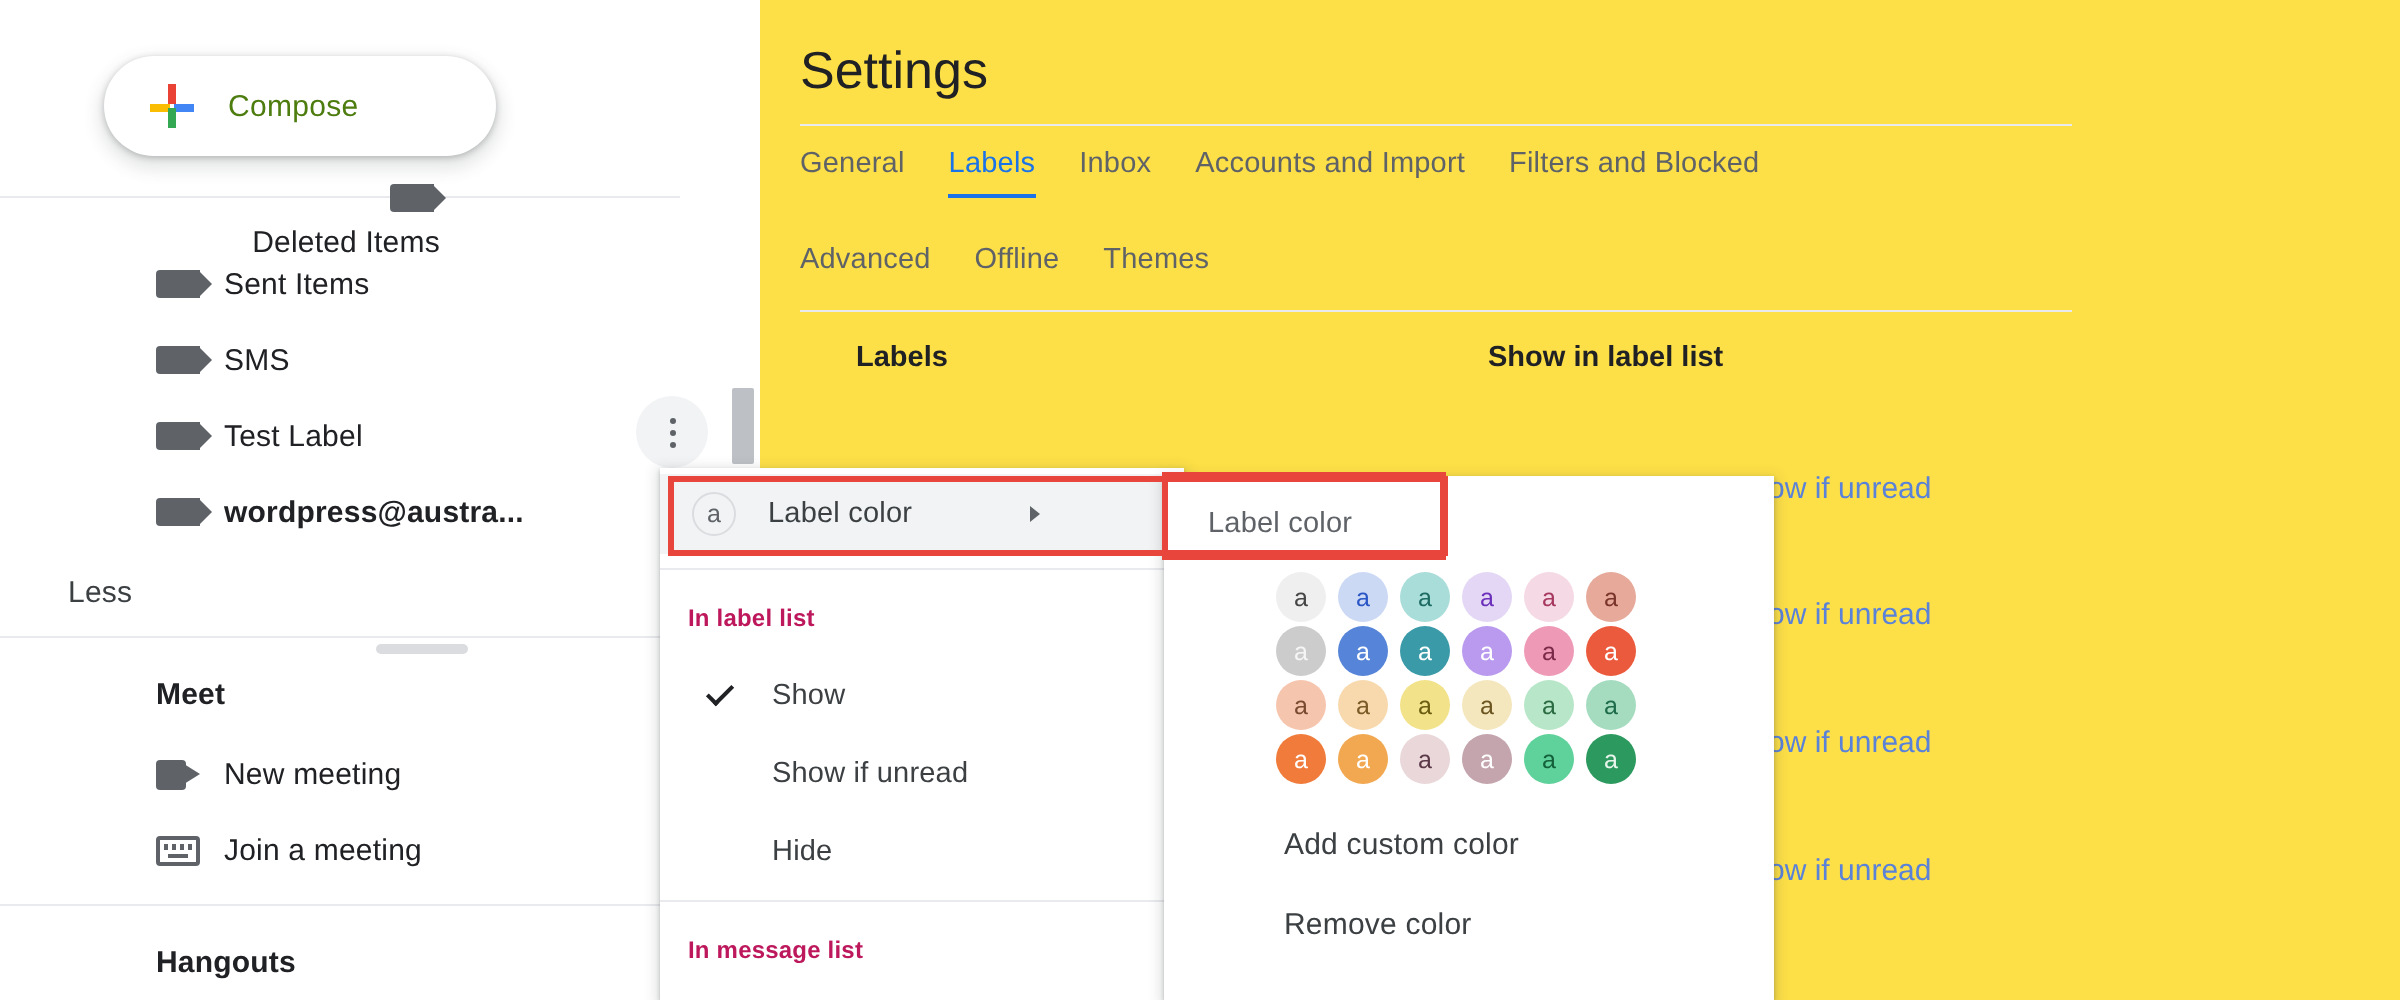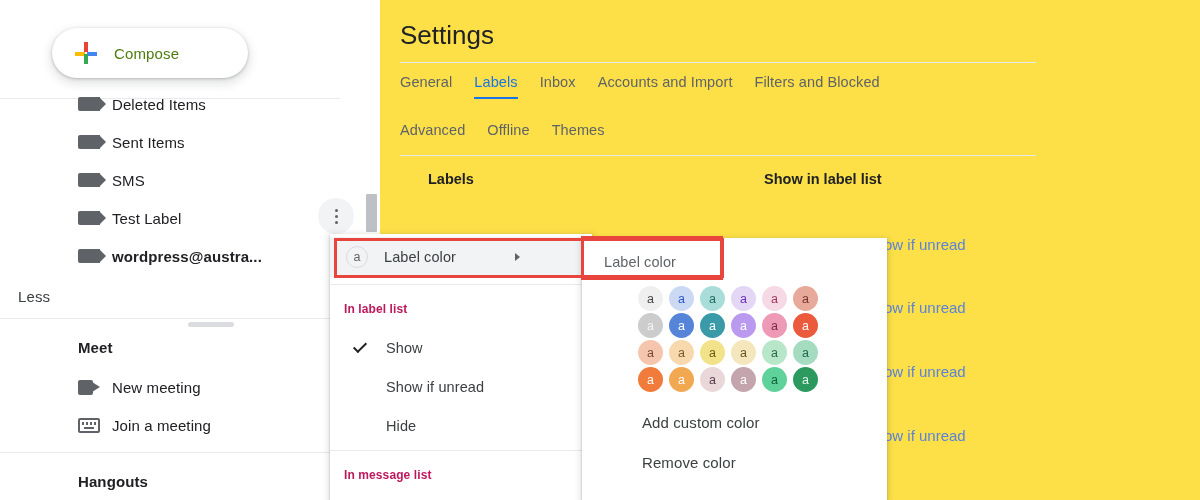--- a/index.html
+++ b/index.html
@@ -42,21 +42,21 @@
   .sb-ico { width:28px; margin-left:78px; flex:0 0 28px; display:flex; align-items:center; }
   .label-tag { width:22px; height:14px; background:#5f6368; position:relative;
                border-radius:2px 0 0 2px; }
   .label-tag:after{
     content:""; position:absolute; left:21px; top:0;
     border-top:7px solid transparent; border-bottom:7px solid transparent;
     border-left:7px solid #5f6368;
   }
   .sb-text { font-size:15px; color:#202124; letter-spacing:.1px; margin-left:6px; }
   .sb-text.bold { font-weight:700; }
-  .sb-text.plain { margin-left:18px; color:#3c4043;text-align:right; }
+  .sb-text.plain { margin-left:34px; color:#3c4043;text-align:right; }
 
   .sb-section { position:absolute; left:78px; font-size:15px; font-weight:700; color:#202124; letter-spacing:.1px;}
 
   .cam-icon { width:22px; height:15px; position:relative; }
   .cam-icon .body { position:absolute; left:0; top:0; width:15px; height:15px; background:#5f6368; border-radius:2px; }
   .cam-icon .lens { position:absolute; left:14px; top:2.5px; width:0;height:0;
       border-top:5px solid transparent; border-bottom:5px solid transparent; border-left:8px solid #5f6368;}
   .kb-icon { width:22px; height:15px; border:2px solid #5f6368; border-radius:2px; position:relative; background:#fff;}
   .kb-icon:before{ content:""; position:absolute; left:2px; top:2px; width:14px; height:3px;
       background: repeating-linear-gradient(to right,#5f6368 0 2px, #fff 2px 4px); }
@@ -144,21 +144,21 @@
         <i class="ph-left"></i>
           <i class="ph-right"></i>
           <i class="pv-top"></i>
           <i class="pv-bot"></i>
       </span>
       <span class="compose-label">Compose</span>
     </div>
 
     <div class="sb-divider" style="top:98px;"></div>
 
-    <div class="sb-row" style="top:85px;">
+    <div class="sb-row" style="top:85px;flex-direction:column;">
       <span class="sb-ico">
           <span class="label-tag"></span>
         </span>
       <span class="sb-text">Deleted Items</span>
     </div>
     <div class="sb-row" style="top:161px;">
       <span class="sb-ico">
           <span class="label-tag"></span>
         </span>
       <span class="sb-text">SMS</span>
@@ -225,21 +225,21 @@
       <div class="tabrow2">
         <span class="tab">Advanced</span>
         <span class="tab">Offline</span>
         <span class="tab">Themes</span>
       </div>
     </div>
 
     <div class="hr" style="top:155px;"></div>
 
     <div class="col-head" style="left:48px; top:171px;">Labels</div>
-    <div class="col-head" style="left:364px; top:171px;margin-left:20px;">Show in label list</div>
+    <div class="col-head" style="left:364px; top:171px;">Show in label list</div>
 
   </div>
 
   <div class="unread-link" style="left:884px; top:236px;">ow if unread</div>
   <div class="unread-link" style="left:884px; top:299px;">ow if unread</div>
   <div class="unread-link" style="left:884px; top:363px;">ow if unread</div>
   <div class="unread-link" style="left:884px; top:427px;">ow if unread</div>
 
   <div class="dots-btn">
     <span></span>

